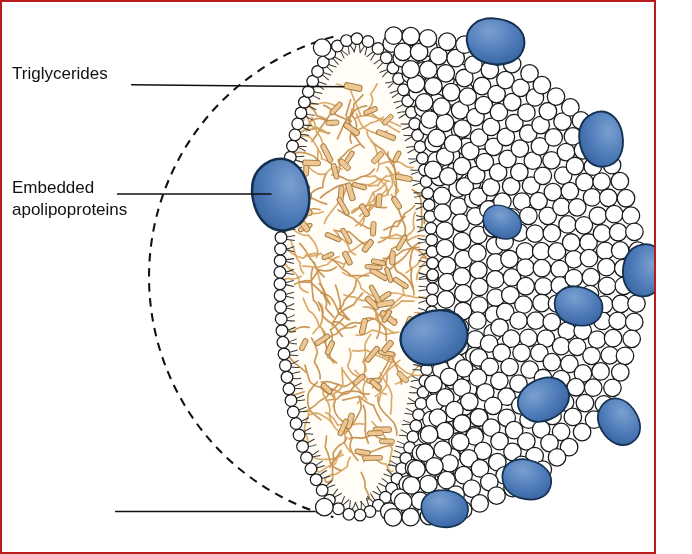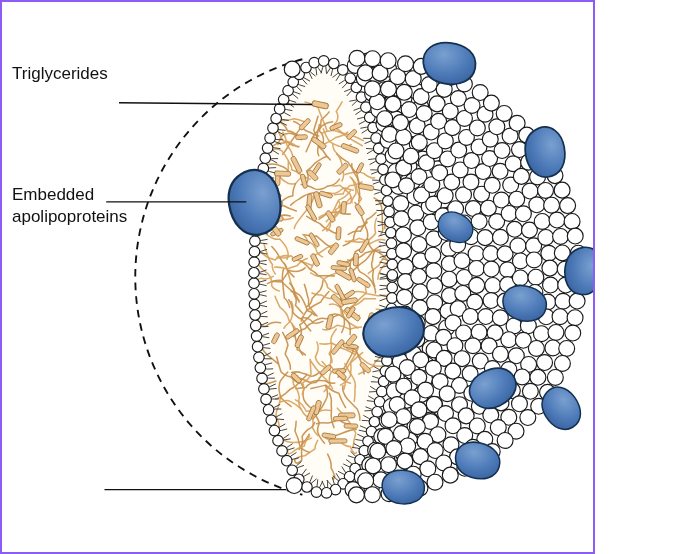--- a/index.html
+++ b/index.html
@@ -1,34 +1,34 @@
 <!DOCTYPE html>
 <html><head>
 <meta charset="utf-8">
 <style>
   html,body{margin:0;padding:0;background:#ffffff;}
   .frame{
     position:relative;
-    width:595px;height:554px;
+    width:656px;height:554px;
     box-sizing:border-box;
-    border:2px solid #8b5cf6;
+    border:2px solid #b91c1c;
     background:#ffffff;
     font-family:"Liberation Sans", sans-serif;
     overflow:hidden;
   }
   .frame svg{position:absolute;left:0;top:0;width:100%;height:100%;}
   .label{
     position:absolute;
     font-size:17px;
     color:#111111;
     line-height:1.28;
     white-space:normal;
   }
   #lbl-tri{left:10px;top:61px;}
-  #lbl-apo{left:10px;top:182px;width:150px;}
+  #lbl-apo{left:10px;top:175px;width:150px;}
   #lbl-pho{left:10px;top:516px;}
 </style>
 </head>
 <body>
 
 <div class="frame">
 
   <svg id="diagram" viewBox="0 0 692 554">
     <defs>
       <radialGradient id="apoGrad" cx="38%" cy="30%" r="85%">

